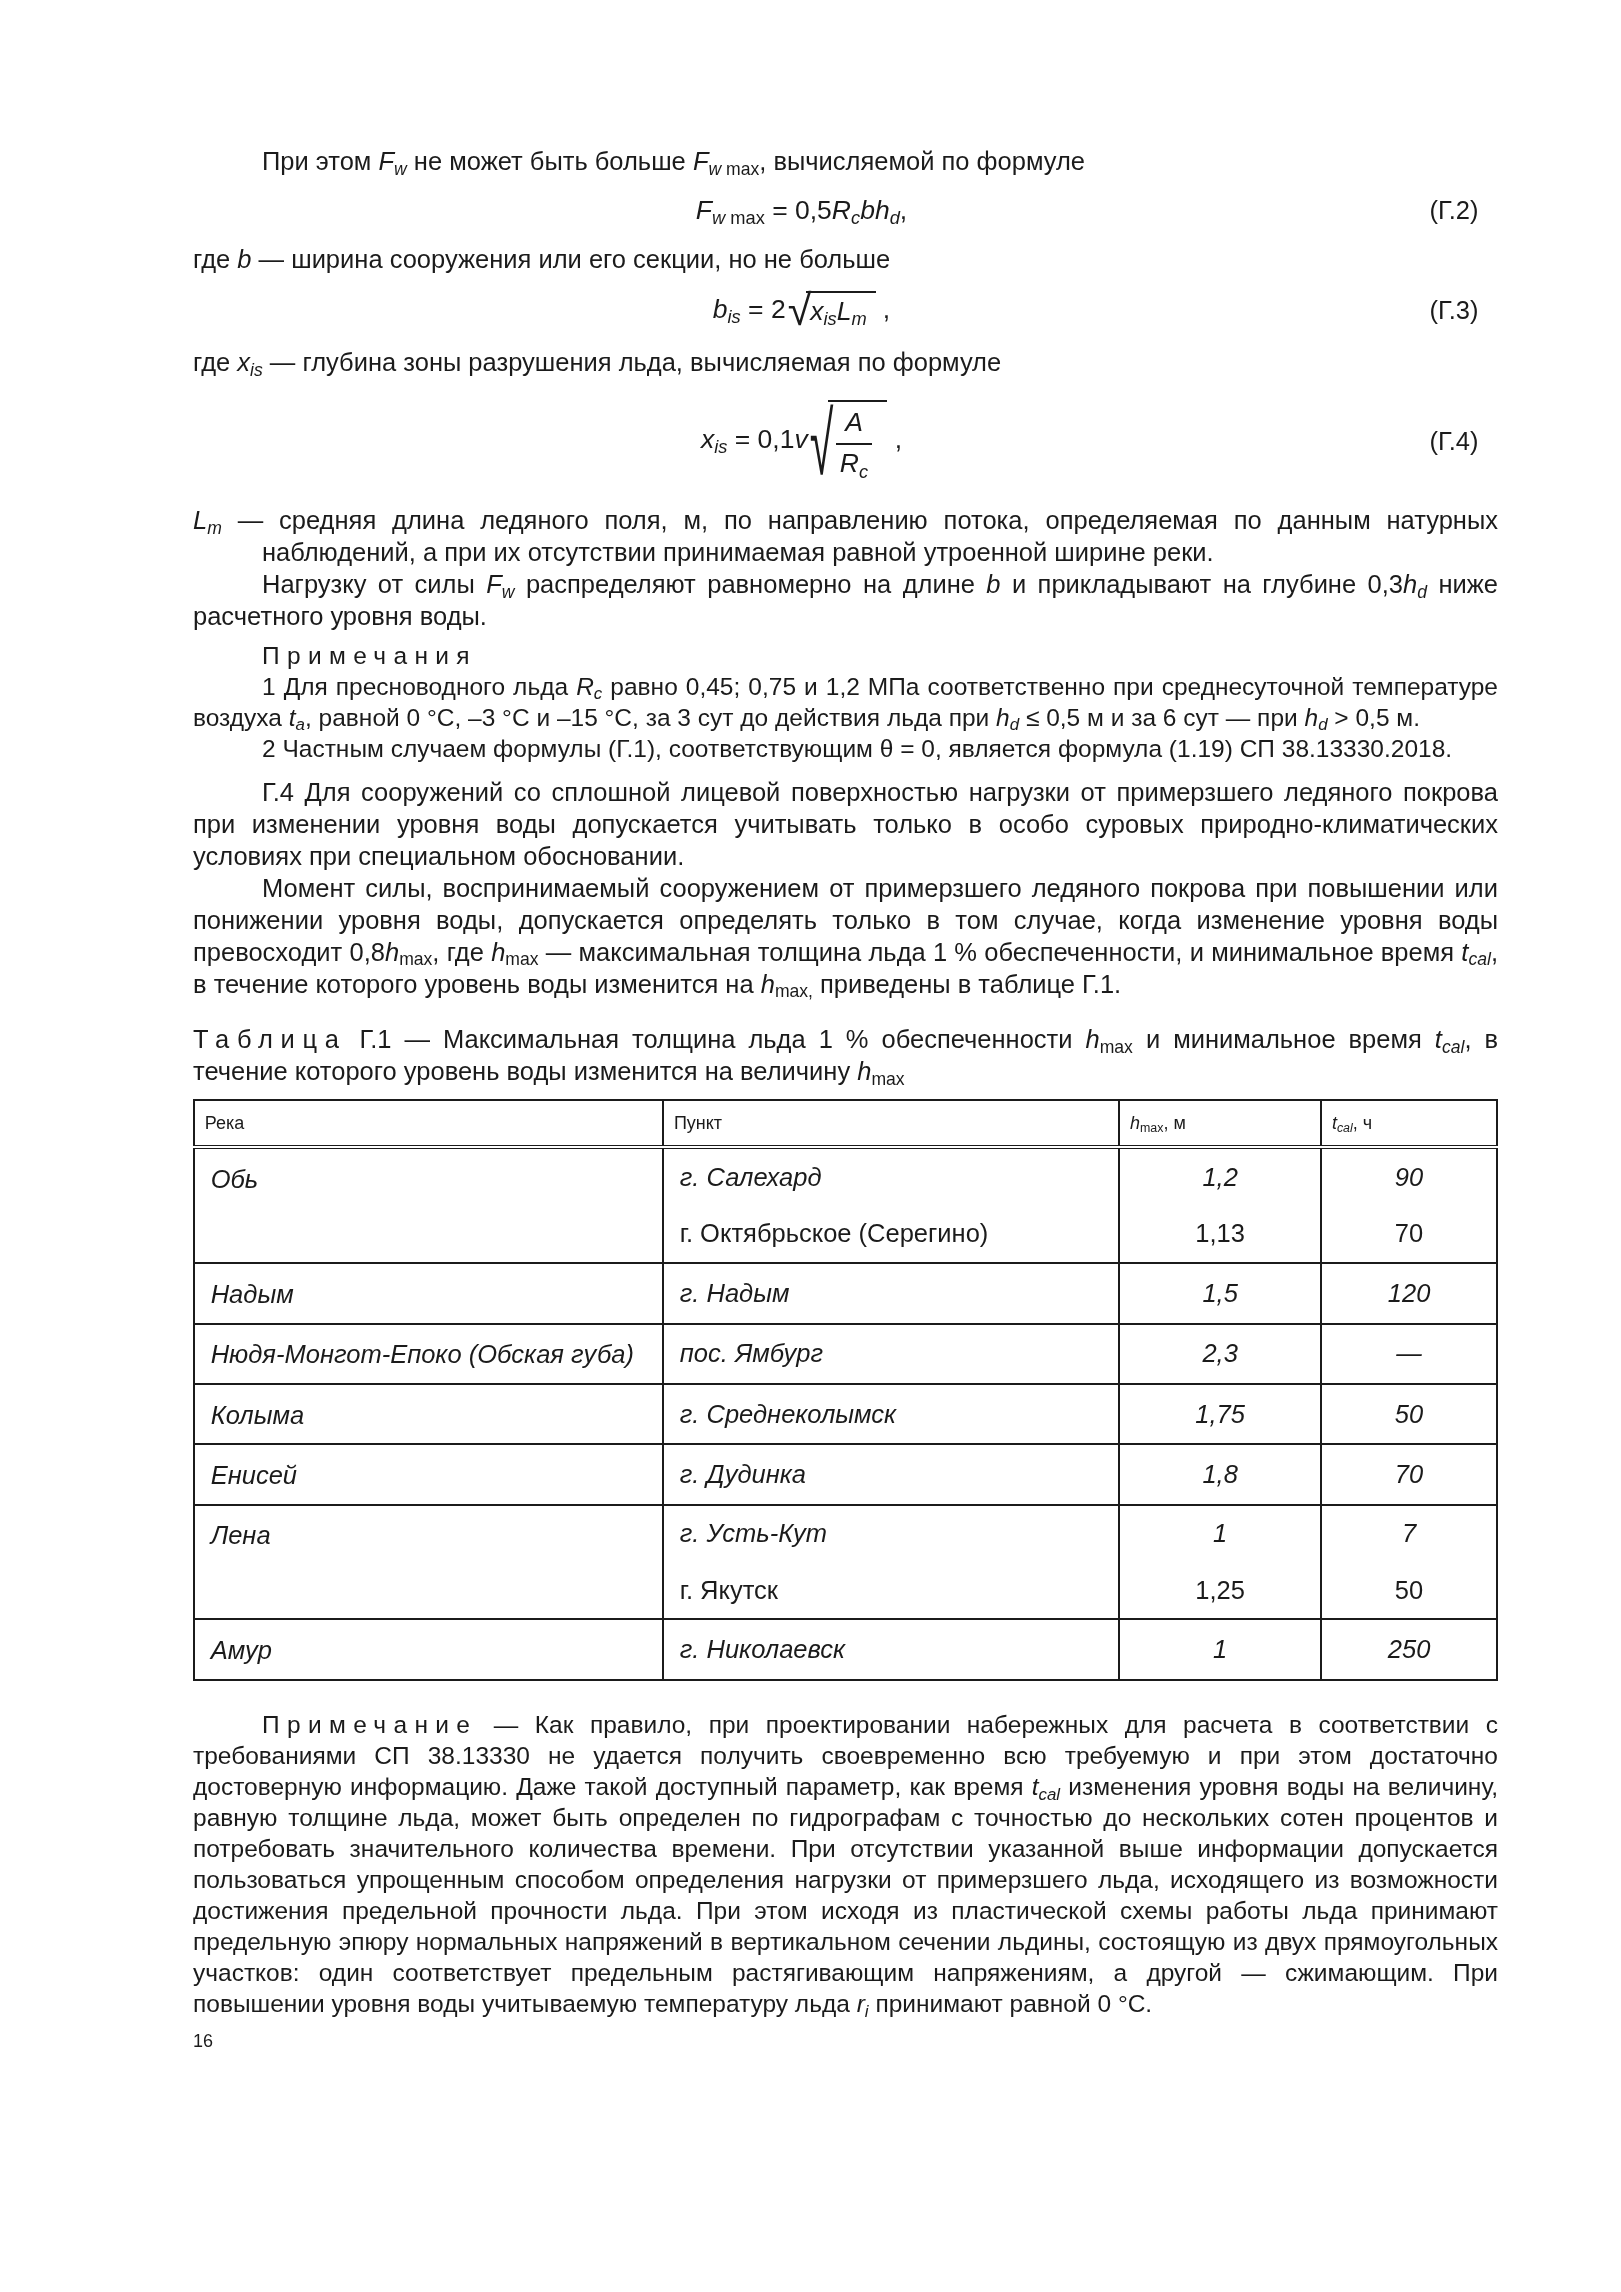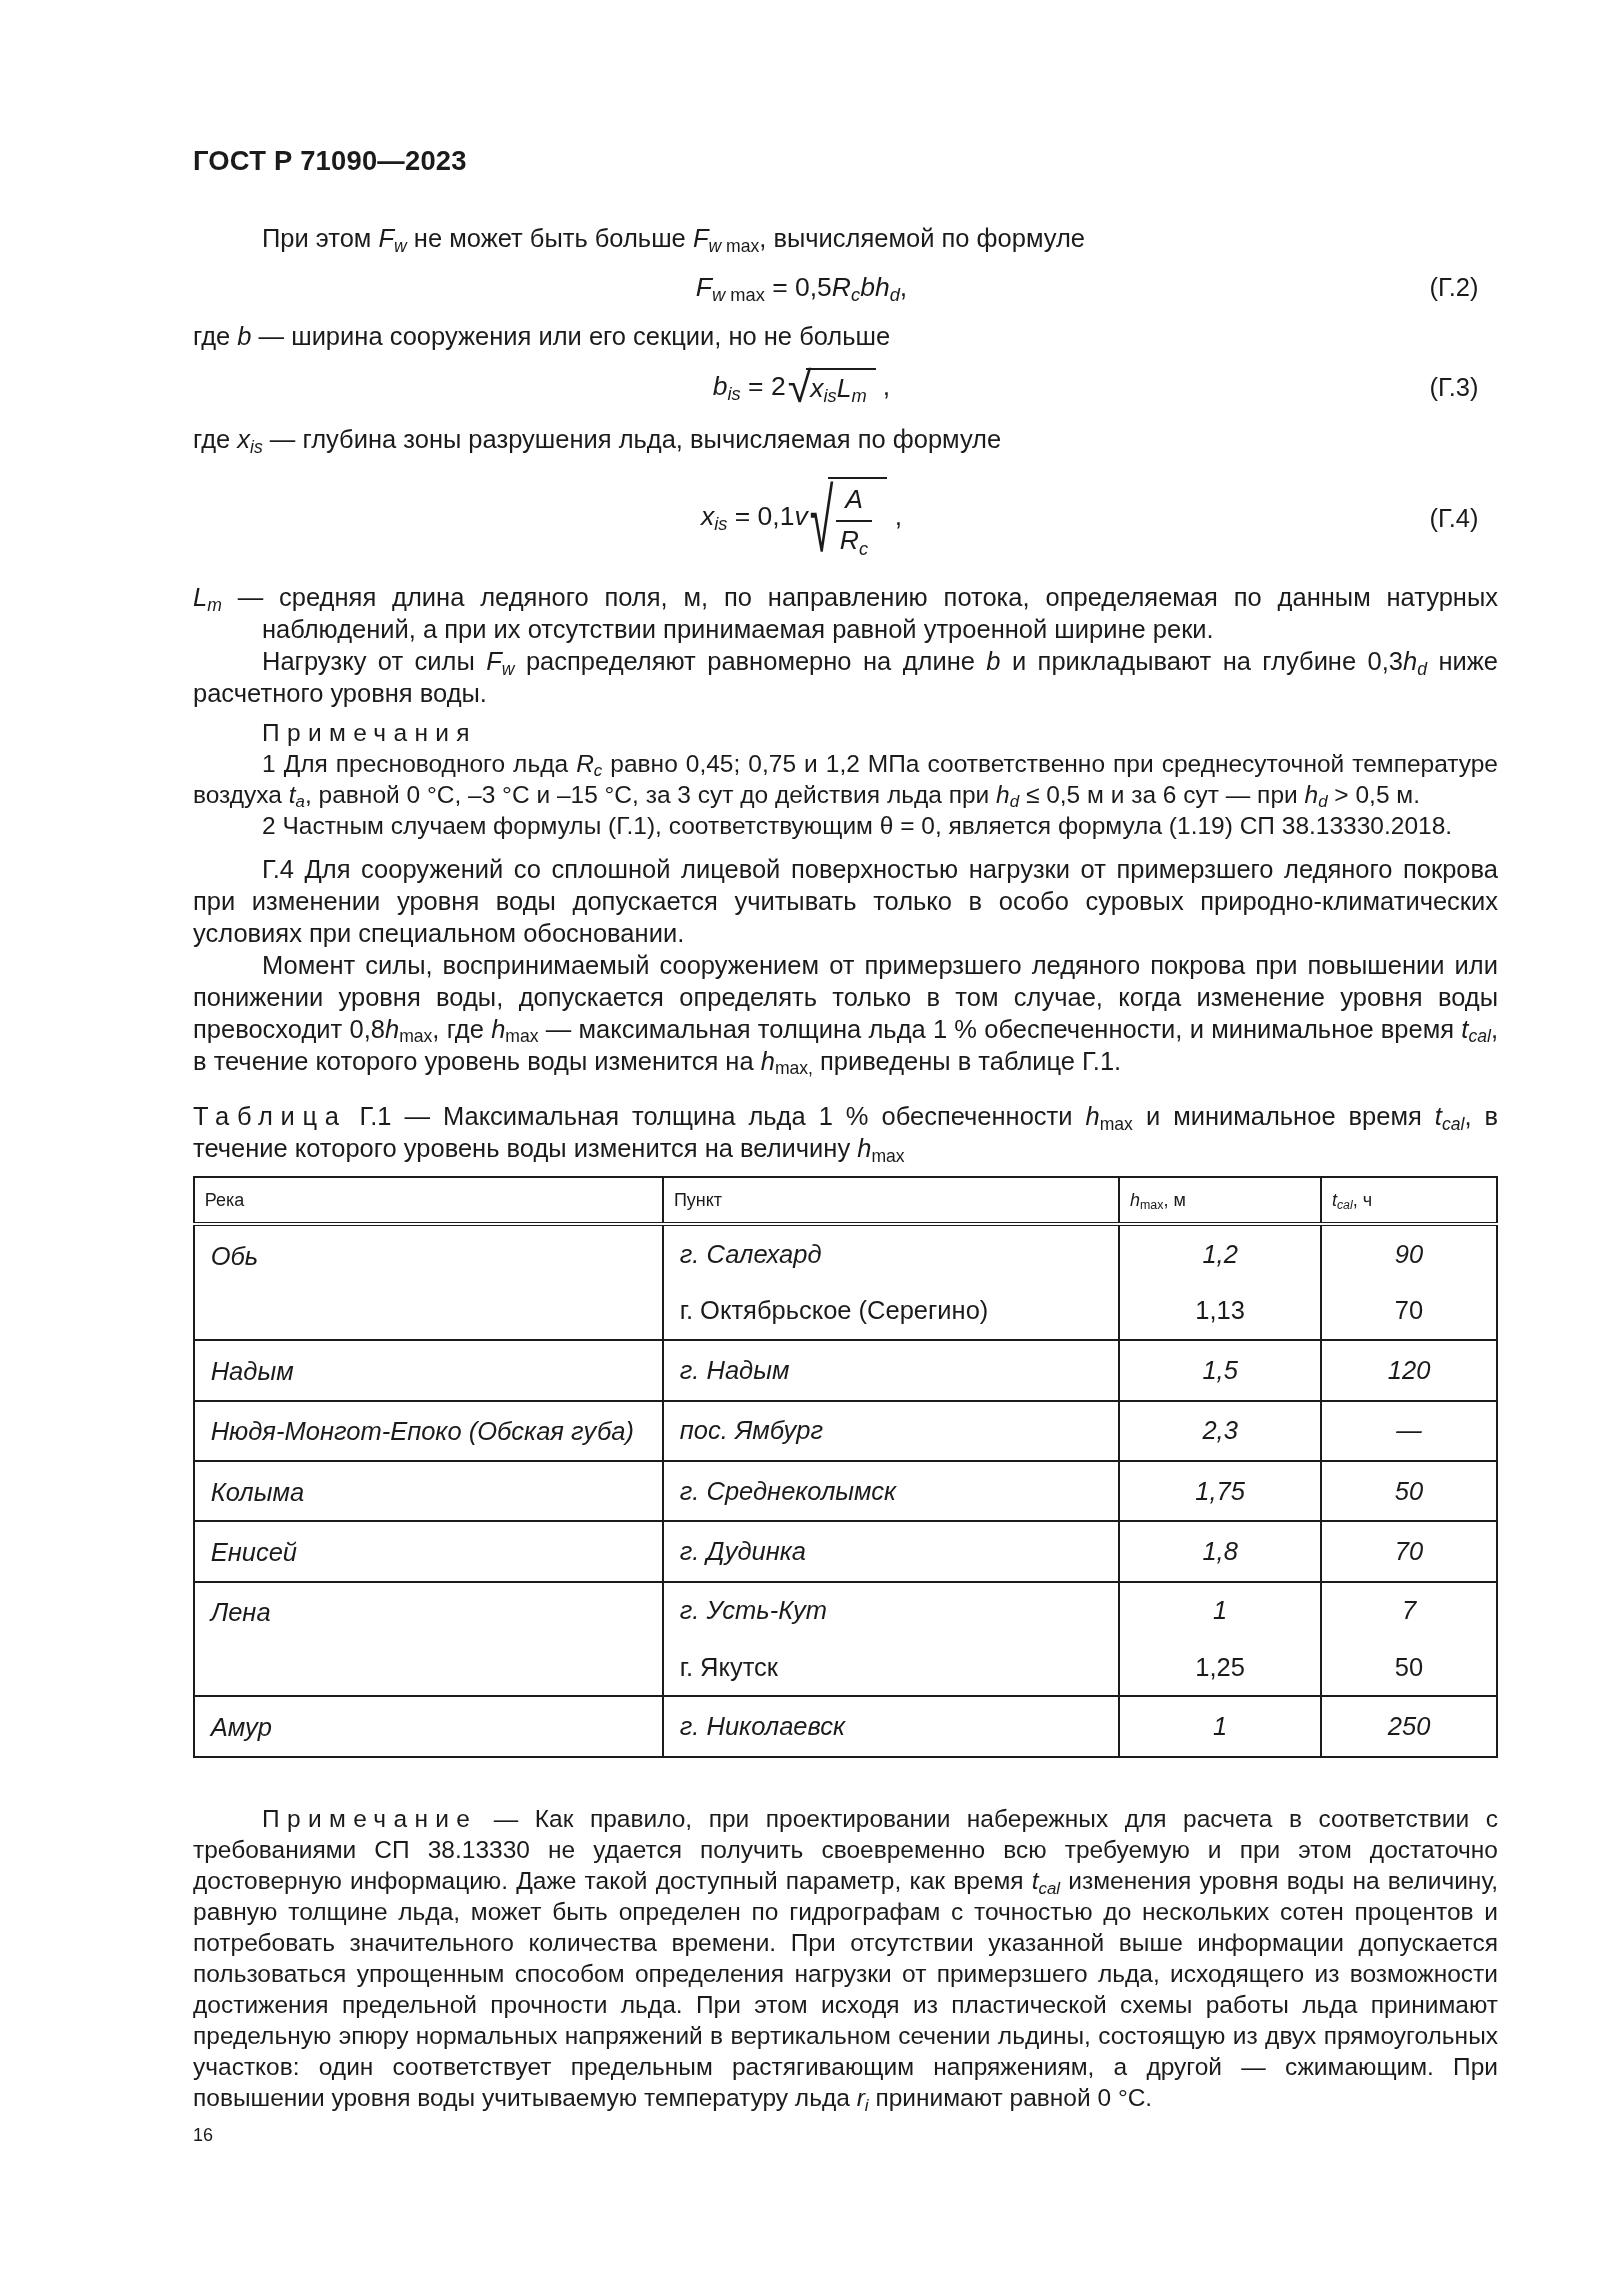--- a/index.html
+++ b/index.html
@@ -11,21 +11,21 @@
   }
   .page{padding:145px 123px 0 193px;}
   .doc-header{font-weight:bold;font-size:27.4px;letter-spacing:0.2px;margin:0 0 45px 0;}
   p{margin:0;line-height:32px;}
   .just{text-align:justify;}
   .ind{text-indent:69px;}
   .hang{padding-left:69px;text-indent:-69px;}
   .note{font-size:24.5px;line-height:31px;}
   .mt8{margin-top:7.8px;}
   .mt12{margin-top:11.8px;}
-  .mt46{margin-top:45px;}
+  .mt46{margin-top:28px;}
   .v{font-style:italic;}
   .s{font-size:69%;position:relative;top:0.28em;line-height:0;}
   .lsp{letter-spacing:0.3em;}
   
   .formula{display:flex;align-items:center;margin:17.6px 0;}
   .formula.tall{margin:23.5px 0;}
   .fx{flex:1;text-align:center;font-size:26.5px;}
   .flabel{min-width:88px;text-align:center;font-size:25.5px;}
   .sqrt{display:inline-flex;align-items:flex-end;vertical-align:middle;position:relative;top:-2px;margin-left:2px;}
   .rad{font-size:43px;line-height:33px;margin-right:-4.9px;}
@@ -49,21 +49,20 @@
   .gtable tr.gfirst td{border-top:2.5px solid #1b1b1b;font-style:italic;}
   .gtable td.river{text-align:left;padding-left:15.7px;vertical-align:top;padding-top:15.7px;}
   .gtable td.punkt{text-align:left;padding-left:15.7px;}
   .gtable td.num{text-align:center;}
   .pageno{margin-top:12px;font-size:18px;}
 </style>
 </head>
 <body>
 
 <div class="page">
-  <div class="doc-header">ГОСТ Р 71090—2023</div>
   <div>
       <p class="ind just"><span>При этом </span><span class="v">F</span><span class="s v">w</span><span> не может быть больше </span><span class="v">F</span><span class="s v">w</span><span class="s"> max</span><span>, вычисляемой по формуле</span></p>
       <div class="formula">
         <div class="fx"><span class="v">F</span><span class="s v">w</span><span class="s"> max</span><span> = 0,5</span><span class="v">R</span><span class="s v">c</span><span class="v">bh</span><span class="s v">d</span><span>,</span></div>
         <div class="flabel">(Г.2)</div>
       </div>
       <p class="just"><span>где </span><span class="v">b</span><span> — ширина сооружения или его секции, но не больше</span></p>
       <div class="formula">
         <div class="fx"><span class="v">b</span><span class="s v">is</span><span> = 2</span><span class="sqrt">
             <span class="rad">√</span>

